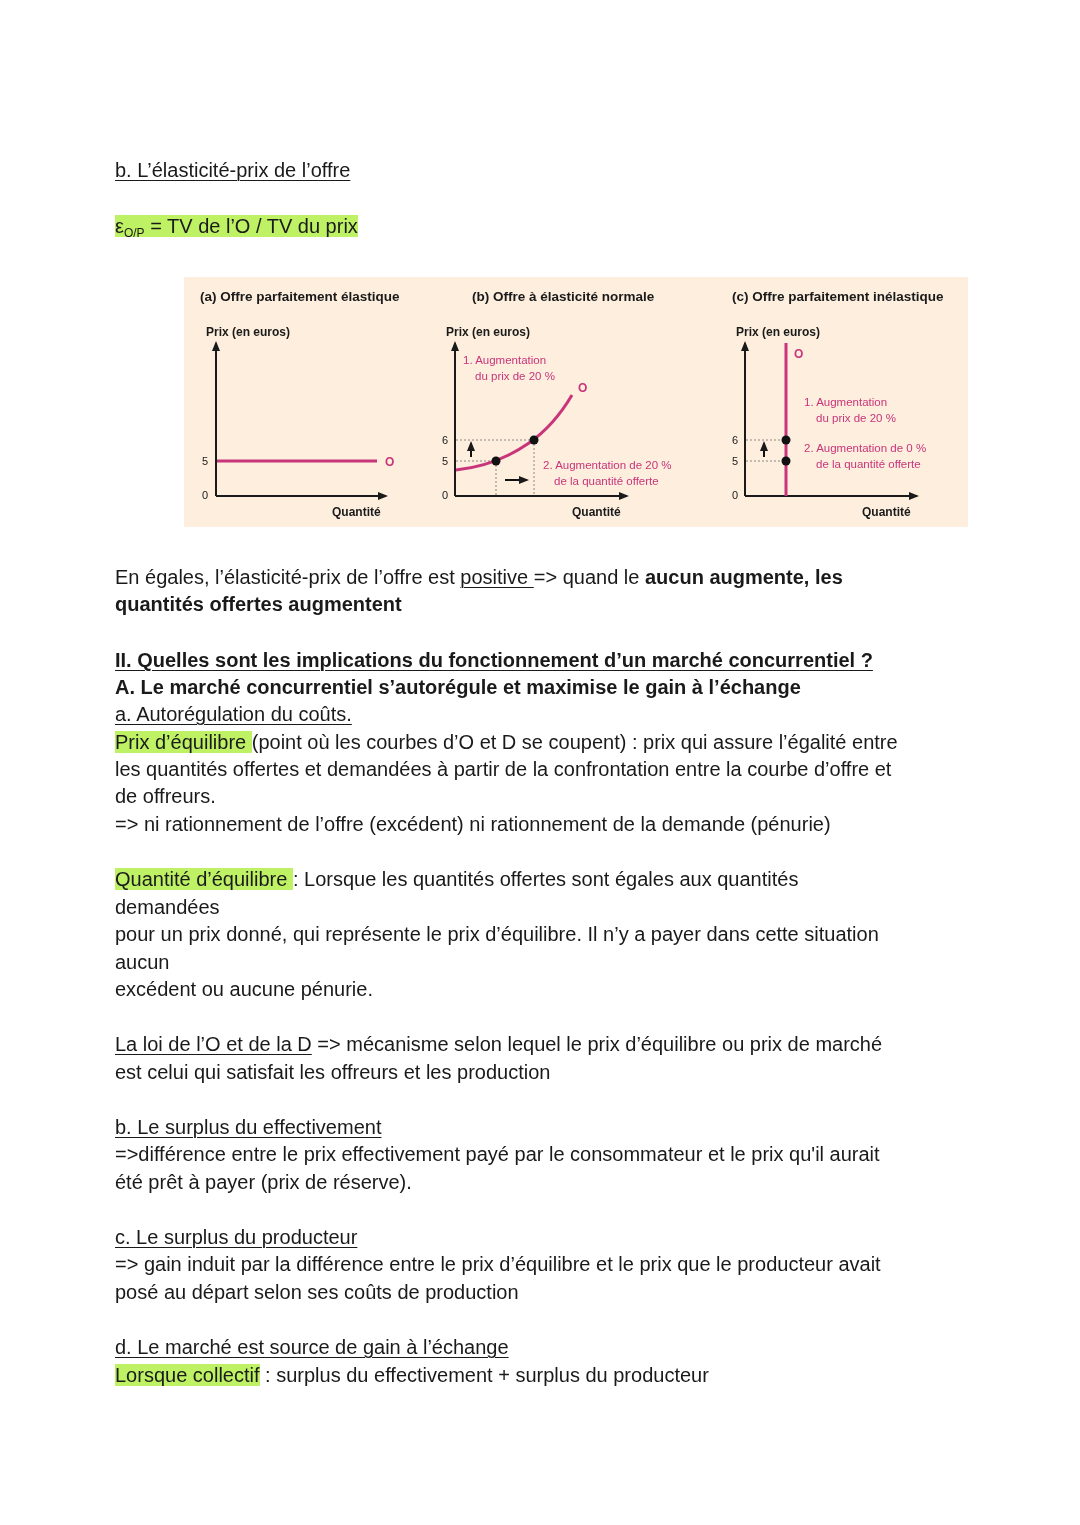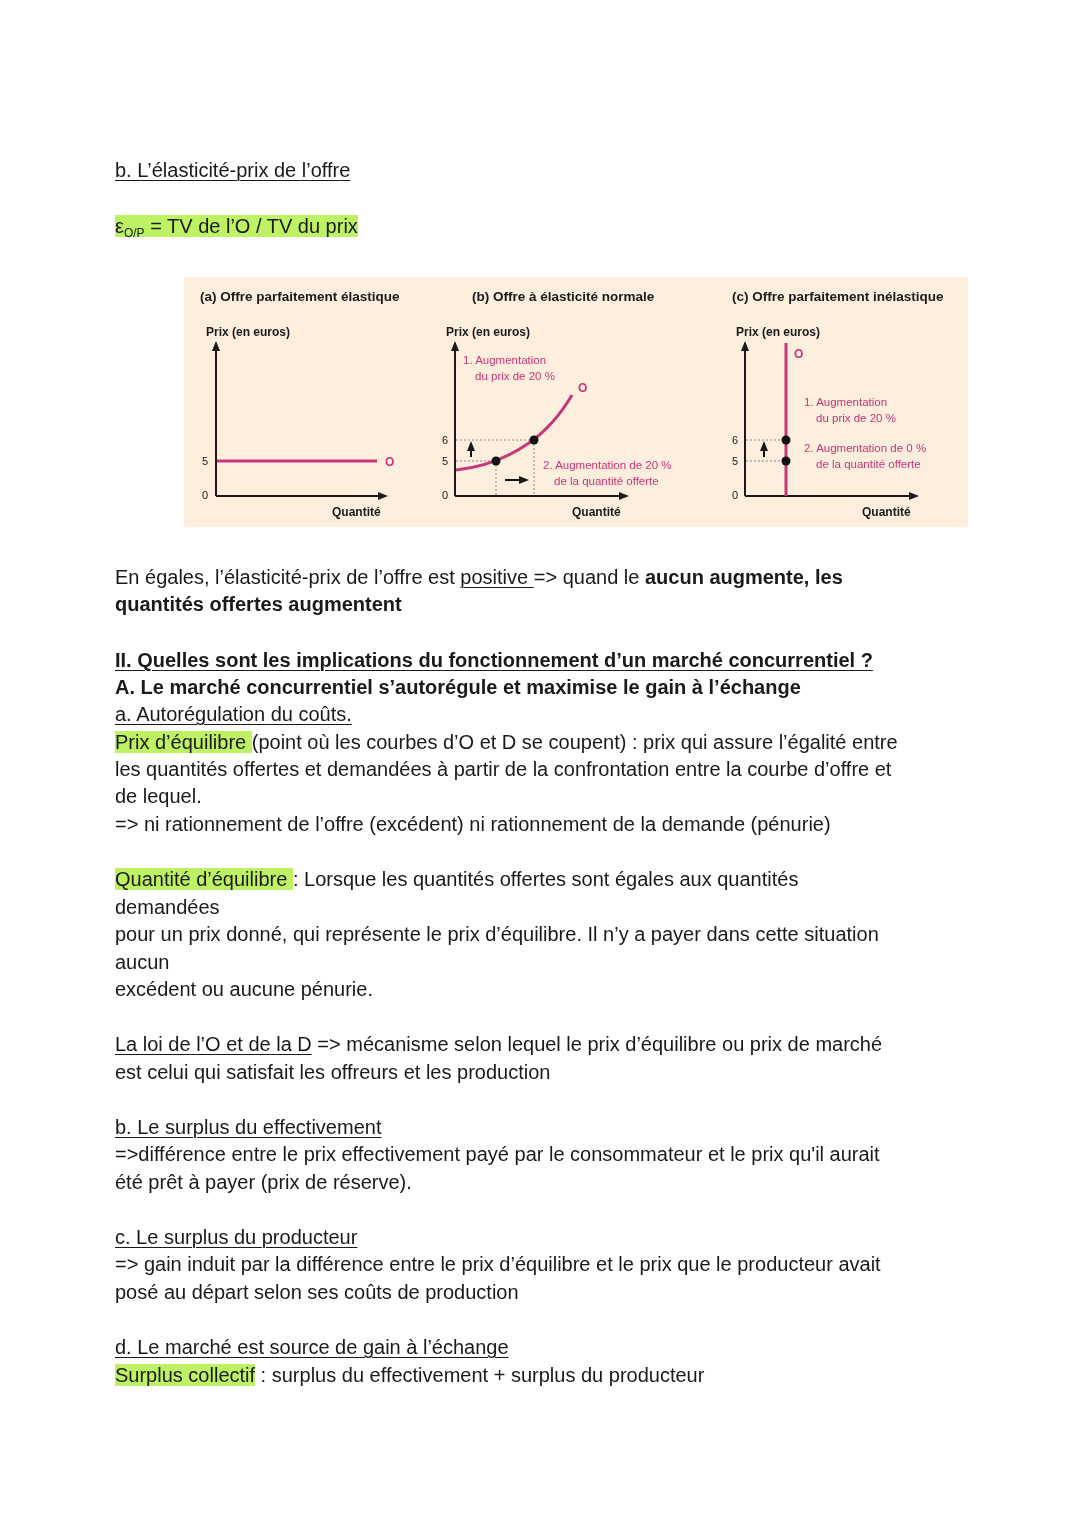--- a/index.html
+++ b/index.html
@@ -102,21 +102,21 @@
 <div class="line b" style="top:591px">quantités offertes augmentent</div>
 
 <div class="line b u" style="top:647px">II. Quelles sont les implications du fonctionnement d’un marché concurrentiel ?</div>
 <div class="line b" style="top:674px">A. Le marché concurrentiel s’autorégule et maximise le gain à l’échange</div>
 <div class="line u" style="top:701px">a. Autorégulation du coûts.</div>
 
 <div class="line" style="top:729px">
   <span class="hl">Prix d’équilibre </span><span>(point où les courbes d’O et D se coupent) : prix qui assure l’égalité entre</span>
 </div>
 <div class="line" style="top:756px">les quantités offertes et demandées à partir de la confrontation entre la courbe d’offre et</div>
-<div class="line" style="top:783px">de lequel.</div>
+<div class="line" style="top:783px">de offreurs.</div>
 <div class="line" style="top:811px">=&gt; ni rationnement de l’offre (excédent) ni rationnement de la demande (pénurie)</div>
 
 <div class="line" style="top:866px">
   <span class="hl">Quantité d’équilibre </span><span>: Lorsque les quantités offertes sont égales aux quantités</span>
 </div>
 <div class="line" style="top:894px">demandées</div>
 <div class="line" style="top:921px">pour un prix donné, qui représente le prix d’équilibre. Il n’y a payer dans cette situation</div>
 <div class="line" style="top:949px">aucun</div>
 <div class="line" style="top:976px">excédent ou aucune pénurie.</div>
 
@@ -128,14 +128,14 @@
 <div class="line u" style="top:1114px">b. Le surplus du effectivement</div>
 <div class="line" style="top:1141px">=&gt;différence entre le prix effectivement payé par le consommateur et le prix qu'il aurait</div>
 <div class="line" style="top:1169px">été prêt à payer (prix de réserve).</div>
 
 <div class="line u" style="top:1224px">c. Le surplus du producteur</div>
 <div class="line" style="top:1251px">=&gt; gain induit par la différence entre le prix d’équilibre et le prix que le producteur avait</div>
 <div class="line" style="top:1279px">posé au départ selon ses coûts de production</div>
 
 <div class="line u" style="top:1334px">d. Le marché est source de gain à l’échange</div>
 <div class="line" style="top:1362px">
-  <span class="hl">Surplus collectif</span><span> : surplus du effectivement + surplus du producteur</span>
+  <span class="hl">Lorsque collectif</span><span> : surplus du effectivement + surplus du producteur</span>
 </div>
 
 </body></html>

